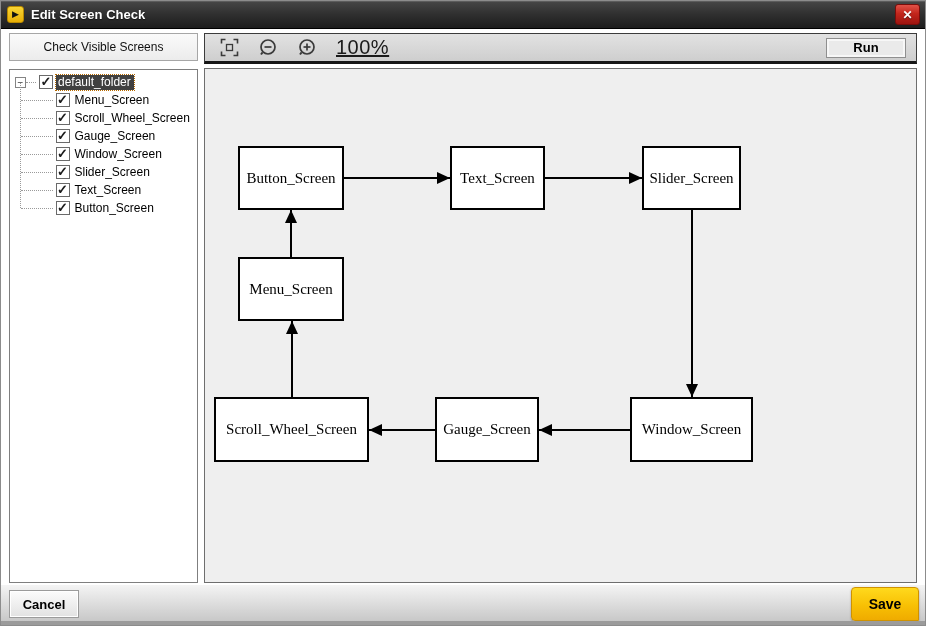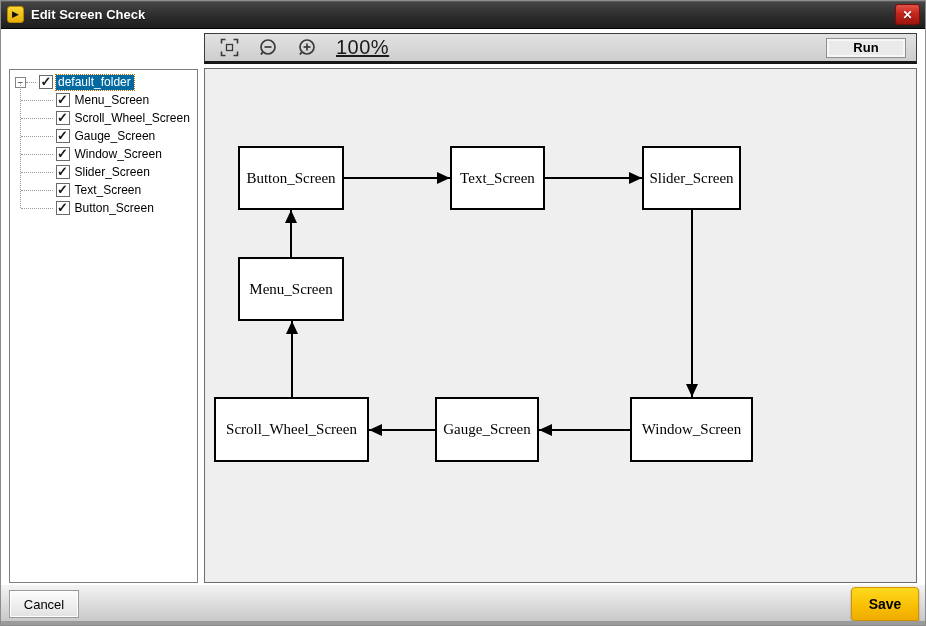--- a/index.html
+++ b/index.html
@@ -36,21 +36,21 @@
     font-size:12px; color:#000; padding:3px 0 0 5px; }
   .tree-row { height:18px; display:flex; align-items:center; white-space:nowrap; }
   .expander { width:11px; height:11px; border:1px solid #848484; background:#fff;
     flex:0 0 11px; display:flex; align-items:center; justify-content:center;
     font-size:10px; line-height:9px; color:#333; cursor:pointer; }
   .stub { width:10px; border-top:1px dotted #9a9a9a; height:0; }
   .checkbox { width:14px; height:14px; border:1px solid #6a6a6a; background:#fff;
     flex:0 0 14px; margin:0 3px; display:flex; align-items:center; justify-content:center;
     font-size:13px; font-weight:bold; line-height:12px; color:#1a1a1a; cursor:pointer; }
   .tree-label { padding:0 3px 1px 2px; cursor:pointer; }
-  .tree-label.selected { background:#0369a1; color:#fff; outline:1px dotted #b76a00; }
+  .tree-label.selected { background:#404040; color:#fff; outline:1px dotted #b76a00; }
   .tree-children { position:relative; }
   .tree-children::before { content:""; position:absolute; left:5px; top:-8px;
     height:125px; border-left:1px dotted #9a9a9a; }
   .tree-children .tree-row::before { content:""; width:32px; margin-left:5.5px;
     border-top:1px dotted #9a9a9a; height:0; flex:0 0 32px; }
 
   
   .toolbar { position:absolute; left:203px; top:32px; width:713px; height:31px;
     background:linear-gradient(180deg,#e2e2e2,#cecece);
     border:1px solid #3c3c3c; border-bottom:3px solid #161616;
@@ -79,40 +79,41 @@
   .ah-up    { border-bottom:13px solid #000; border-left:6px solid transparent; border-right:6px solid transparent; }
 
   
   .footer { position:absolute; left:0; top:584px; width:100%; height:36px;
     background:linear-gradient(180deg,#f4f4f4,#c8c8c8); }
   .bottom-strip { position:absolute; left:0; top:620px; width:100%; height:6px;
     background:#9b9b9b; }
   .cancel-btn { position:absolute; left:8px; top:5px; width:70px; height:28px;
     background:linear-gradient(180deg,#fcfcfc,#e2e2e2);
     border:1px solid #9b9b9b; box-shadow:inset 0 0 0 1px #ffffff;
-    font-weight:normal; font-size:13px; color:#000;
+    font-weight:bold; font-size:13px; color:#000;
     display:flex; align-items:center; justify-content:center; cursor:pointer; }
   .save-btn { position:absolute; right:6px; top:2px; width:68px; height:34px;
     background:linear-gradient(180deg,#ffd91d 0%,#f8c004 55%,#efab00 100%);
     border:1px solid #cf9200; border-radius:4px 4px 0 4px;
     box-shadow:0 1px 2px rgba(0,0,0,.35);
     font-weight:bold; font-size:14px; color:#000;
     display:flex; align-items:center; justify-content:center; cursor:pointer; }
 </style>
 </head>
 <body>
 
 <div class="window">
 
   <div class="titlebar">
     <span class="app-icon">▶</span>
     <span class="title-text">Edit Screen Check</span>
     <span class="close-btn">✕</span>
   </div>
 
+  <button class="check-visible-btn">Check Visible Screens</button>
 
   <div class="tree-panel">
     <div class="tree-row">
       <span class="expander">−</span>
       <span class="stub"></span>
       <span class="checkbox">✓</span>
       <span class="tree-label selected">default_folder</span>
     </div>
     <div class="tree-children">
       <div class="tree-row">

